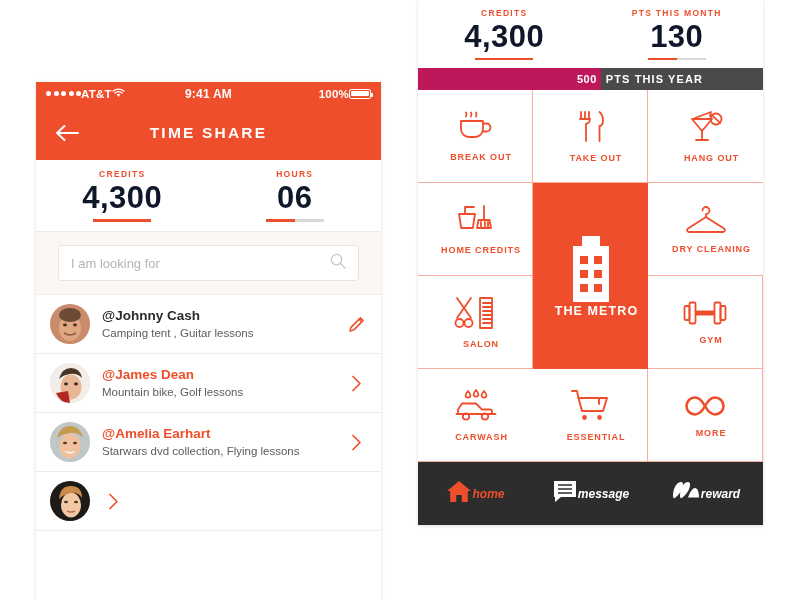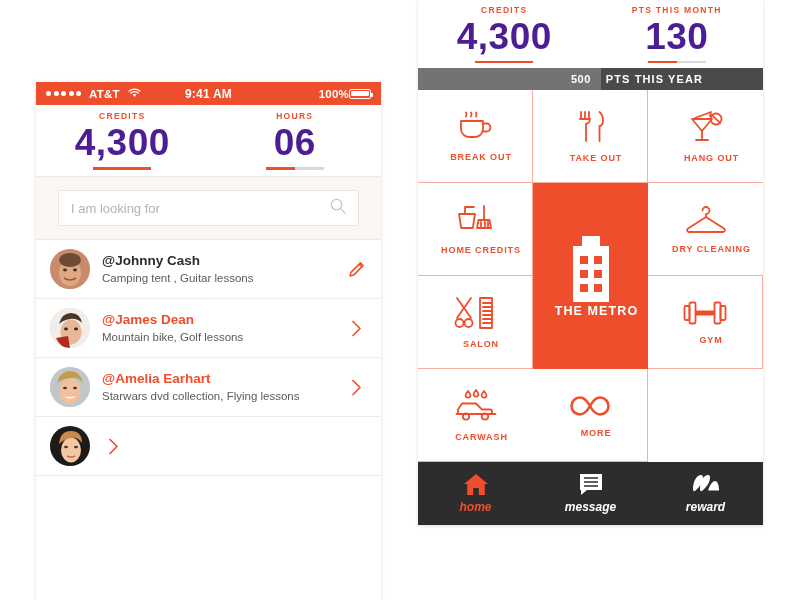--- a/index.html
+++ b/index.html
@@ -17,21 +17,21 @@
     width: 345px; height: 518px;
     background: #ffffff;
     overflow: hidden;
     box-shadow: 0 1px 4px rgba(0,0,0,.13);
   }
   .statusbar {
     height: 23px; background: #EF4E2C; color: #fff;
     display: flex; align-items: center; padding: 0 10px;
     font-size: 11.5px; font-weight: bold; letter-spacing: .2px;
   }
-  .sb-left { display: flex; align-items: center; gap: 8px; flex: 1; }
+  .sb-left { display: flex; align-items: center; gap: 0; flex: 1; }
   .dots { display: flex; gap: 2.5px; }
   .dots i { width: 5px; height: 5px; border-radius: 50%; background: #fff; display: block; }
   .sb-center { flex: 1; text-align: center; font-size: 12px; }
   .sb-right { flex: 1; display: flex; align-items: center; justify-content: flex-end; gap: 0; font-size: 11.5px; }
   .batt {
     width: 22px; height: 10px; border: 1.2px solid #fff; border-radius: 2px;
     position: relative; padding: 1.2px;
   }
   .batt::after {
     content: ""; position: absolute; right: -3.2px; top: 3px;
@@ -56,21 +56,21 @@
   .stats {
     display: flex; height: 72px; background: #fff;
     border-bottom: 1px solid #F0E9E6;
   }
   .stat { flex: 1; display: flex; flex-direction: column; align-items: center; justify-content: center; }
   .stat-label {
     font-size: 8.5px; font-weight: bold; color: #EF4E2C;
     letter-spacing: 1.3px; margin-bottom: 3px;
   }
   .stat-value {
-    font-size: 37px; font-weight: bold; color: #4c1d95; letter-spacing: .5px;
+    font-size: 31px; font-weight: bold; color: #0f172a; letter-spacing: .5px;
     line-height: 1;
   }
   .stat-rule { margin-top: 6px; width: 58px; height: 2.5px; background: #D8D8D8; display: flex; }
   .stat-rule i { background: #EF4E2C; height: 100%; display: block; }
 
   .search-wrap { background: #FBF7F5; padding: 13px 22px; border-bottom: 1px solid #F0E9E6; }
   .search-box {
     height: 36px; background: #fff; border: 1px solid #EAE4E1; border-radius: 3px;
     display: flex; align-items: center; padding: 0 12px;
   }
@@ -99,22 +99,22 @@
 
   
   .phone-right {
     position: absolute; left: 418px; top: 0px;
     width: 345px; height: 525px; background: #fff; overflow: hidden;
     box-shadow: 0 1px 4px rgba(0,0,0,.13);
   }
   .rstats { display: flex; height: 68px; background: #fff; }
   .ptsbar { height: 22px; display: flex; background: #4A4A4A; align-items: stretch; }
   .ptsbar .fill {
-    background: #737373; display: flex; align-items: center; justify-content: flex-end;
-    padding-right: 10px; color: #fff; font-size: 11px; font-weight: bold; letter-spacing: .5px;
+    background: #be185d; display: flex; align-items: center; justify-content: flex-end;
+    padding-right: 4px; color: #fff; font-size: 11px; font-weight: bold; letter-spacing: .5px;
   }
   .ptsbar .rest {
     flex: 1; display: flex; align-items: center; padding-left: 5px;
     color: #fff; font-size: 11px; font-weight: bold; letter-spacing: 1.1px;
   }
 
   .grid { display: grid; grid-template-columns: 1fr 1fr 1fr; grid-template-rows: repeat(4, 1fr); height: 372px; }
   .tile {
     position: relative; display: flex; flex-direction: column;
     align-items: center; justify-content: center; gap: 9px;
@@ -124,21 +124,21 @@
   .tile:nth-child(3n) { border-right: 0; }
   .tile-label { font-size: 9px; font-weight: bold; color: #EF4E2C; letter-spacing: .9px; padding-left: 12px; }
   .tile svg { display: block; }
   .tile.metro {
     grid-column: 2; grid-row: 2 / span 2; background: #EF4E2C;
     border: 0; gap: 2px;
   }
   .tile.metro .tile-label { color: #fff; font-size: 12.5px; letter-spacing: 1.1px; }
 
   .tabbar { height: 63px; background: #2D2D2D; display: flex; }
-  .tab { flex: 1; display: flex; flex-direction: column; align-items: center; justify-content: center; cursor: pointer; }
+  .tab { flex: 1; display: flex; flex-direction: row; align-items: center; justify-content: center; cursor: pointer; }
   .tab-label { font-size: 12px; color: #fff; font-style: italic; font-weight: bold; }
   .tab.active .tab-label { color: #EF4E2C; }
 </style>
 </head>
 <body>
 
 <div class="stage">
 
   <div class="phone-left">
 
@@ -162,20 +162,28 @@
       </div>
       <div class="sb-center">9:41 AM</div>
       <div class="sb-right">
         <span>100%</span>
         <span class="batt">
             <i></i>
           </span>
       </div>
     </div>
 
+    <div class="navbar">
+      <div class="back-btn">
+        <svg width="24" height="18" viewBox="0 0 24 18" fill="none">
+          <path d="M1 9h21M1 9l7.5-7M1 9l7.5 7" stroke="#fff" stroke-width="1.9" stroke-linecap="round" stroke-linejoin="round"></path>
+        </svg>
+      </div>
+      <div class="nav-title">TIME SHARE</div>
+    </div>
 
     <div class="stats">
       <div class="stat">
         <div class="stat-label">CREDITS</div>
         <div class="stat-value">4,300</div>
         <div class="stat-rule">
             <i style="width:100%"></i>
           </div>
       </div>
       <div class="stat">
@@ -426,20 +434,32 @@
             <path d="M30 2c-1.6 2-2.4 3.2-2.4 4.2a2.4 2.4 0 0 0 4.8 0C32.4 5.2 31.6 4 30 2z"></path>
             <path d="M4 25v-4.5l4-6h14l6 6h8a2 2 0 0 1 2 2V25"></path>
             <path d="M2.5 25h39"></path>
             <circle cx="12" cy="27.5" r="3.2"></circle>
               <circle cx="31" cy="27.5" r="3.2"></circle>
           </svg>
         </span>
         <span class="tile-label">CARWASH</span>
       </div>
 
+      <div class="tile">
+        <span>
+          <svg width="42" height="34" viewBox="0 0 42 34" fill="none" stroke="#EF4E2C" stroke-width="1.9" stroke-linecap="round" stroke-linejoin="round">
+            <path d="M3 2h5l1.5 7"></path>
+            <path d="M9.5 9H38l-4 13H13z"></path>
+            <path d="M30 9v6"></path>
+            <circle cx="15.5" cy="28.5" r="2.4" fill="#EF4E2C" stroke="none"></circle>
+            <circle cx="30.5" cy="28.5" r="2.4" fill="#EF4E2C" stroke="none"></circle>
+          </svg>
+        </span>
+        <span class="tile-label">ESSENTIAL</span>
+      </div>
 
       <div class="tile">
         <span>
           <svg width="46" height="26" viewBox="0 0 46 26" fill="none" stroke="#EF4E2C" stroke-width="2.6" stroke-linecap="round">
             <path d="M23 13c-3-5.5-6-8.5-10-8.5a8.5 8.5 0 0 0 0 17c4 0 7-3 10-8.5z"></path>
             <path d="M23 13c3 5.5 6 8.5 10 8.5a8.5 8.5 0 0 0 0-17c-4 0-7 3-10 8.5z"></path>
           </svg>
         </span>
         <span class="tile-label">MORE</span>
       </div>

